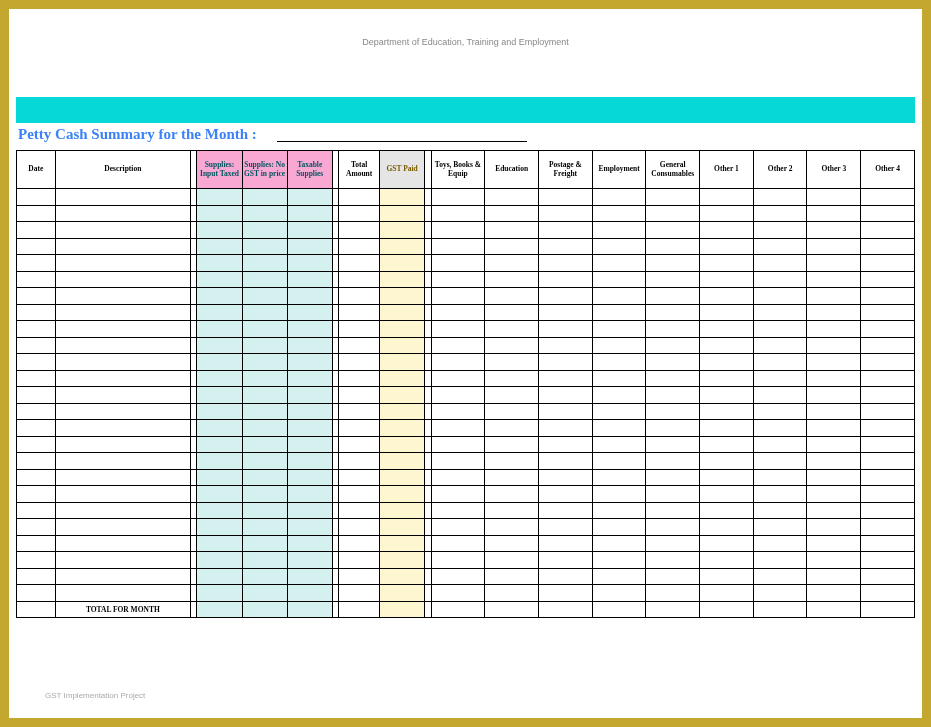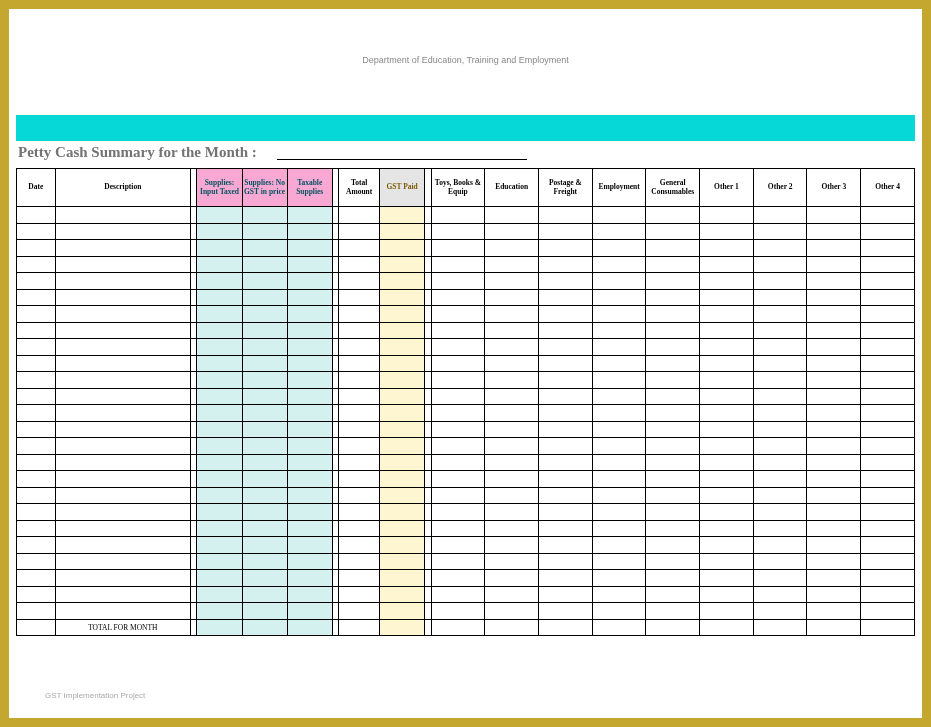--- a/index.html
+++ b/index.html
@@ -7,21 +7,21 @@
       font-family: Arial, sans-serif;
       background: #c4a72f;
       width: 931px;
       height: 727px;
       padding: 9px;
     }
     .page {
       background: #ffffff;
       width: 100%;
       height: 100%;
-      padding: 46px 7px 10px 7px;
+      padding: 28px 7px 10px 7px;
       position: relative;
     }
     .header-dept {
       text-align: center;
       font-size: 9px;
       color: #888;
       margin-bottom: 50px;
     }
     .cyan-bar {
       background: #06d8d8;
@@ -31,21 +31,21 @@
     .title-row {
       display: flex;
       align-items: center;
       margin-bottom: 7px;
       padding-left: 2px;
     }
     .title-text {
       font-size: 15px;
       font-weight: bold;
       font-family: Georgia, serif;
-      color: #737373;
+      color: #3b82f6;
     }
     .month-line {
       border-bottom: 1.5px solid #000;
       margin-left: 20px;
       width: 250px;
       height: 14px;
     }
     table.ledger {
       border-collapse: collapse;
       width: 100%;
@@ -85,21 +85,21 @@
       border-left: 2px solid #000;
       border-right: 2px solid #000;
       border-top: none;
       border-bottom: none;
       background: #fff;
       padding: 0;
     }
 
     .total-desc {
       text-align: left;
-      font-weight: normal;
+      font-weight: bold;
       padding-left: 4px;
       font-size: 8.5px;
     }
 
     .footer-proj {
       position: absolute;
       bottom: 18px;
       left: 36px;
       font-size: 8px;
       color: #aaa;

